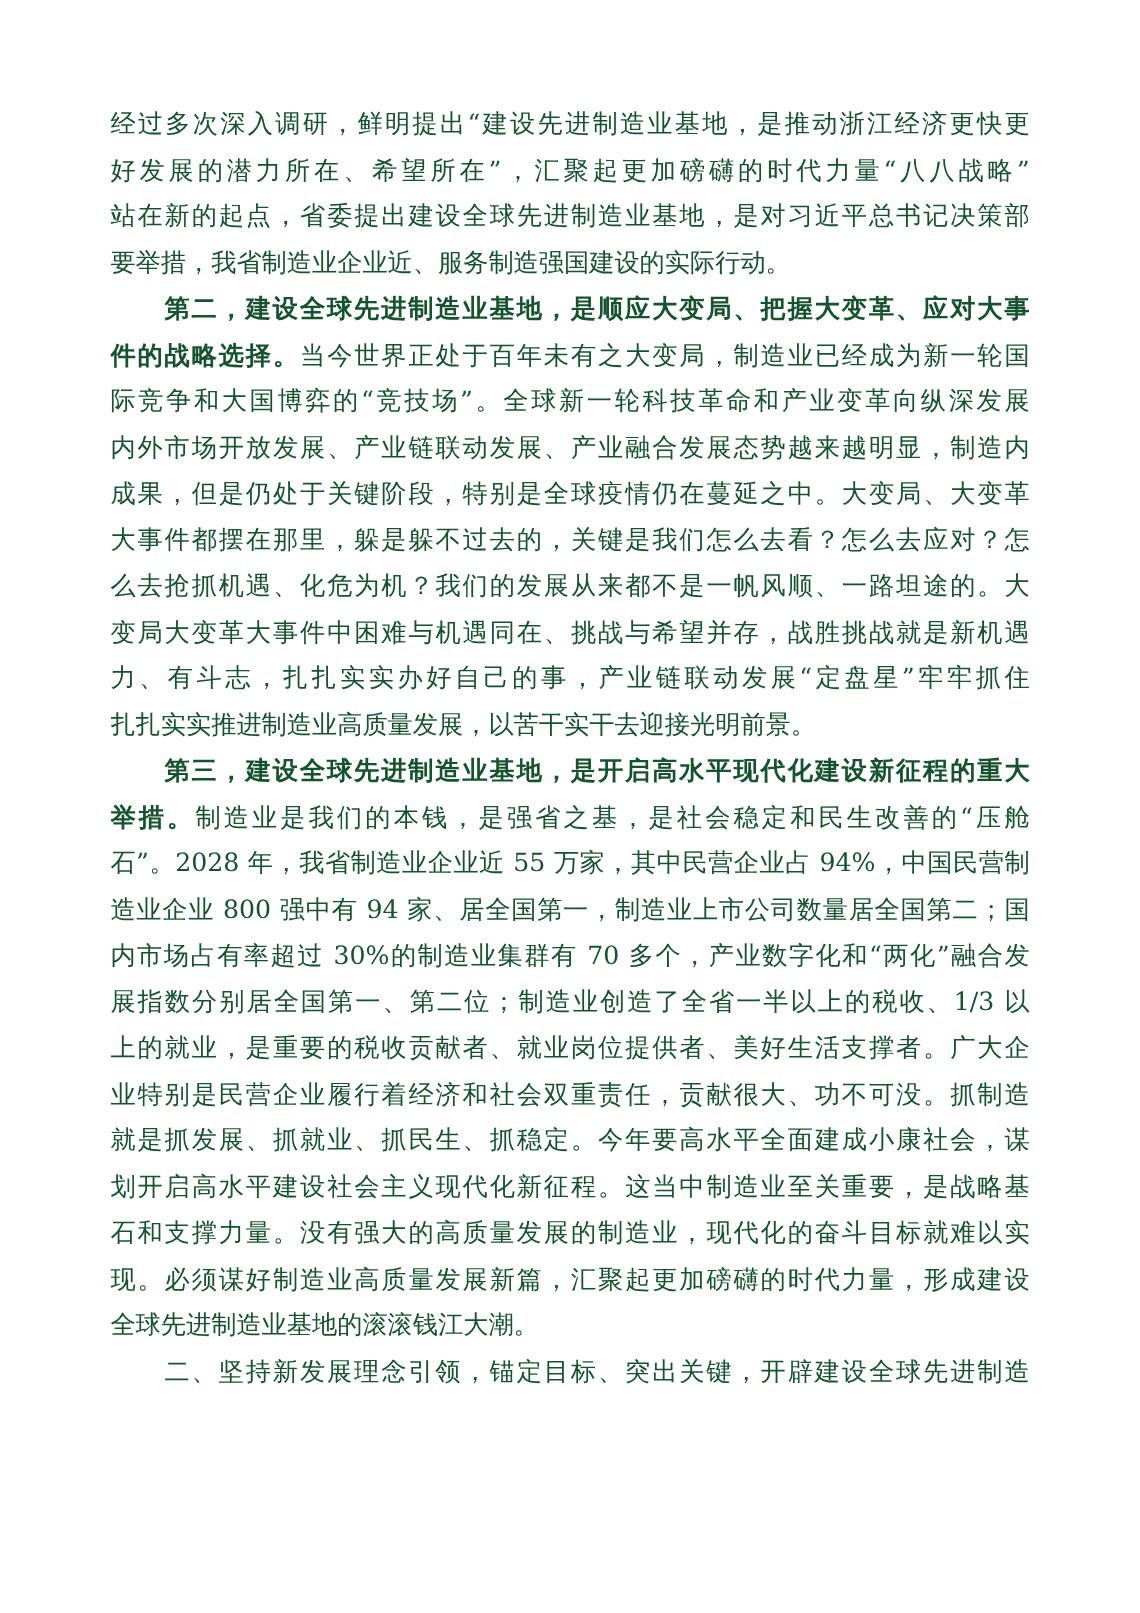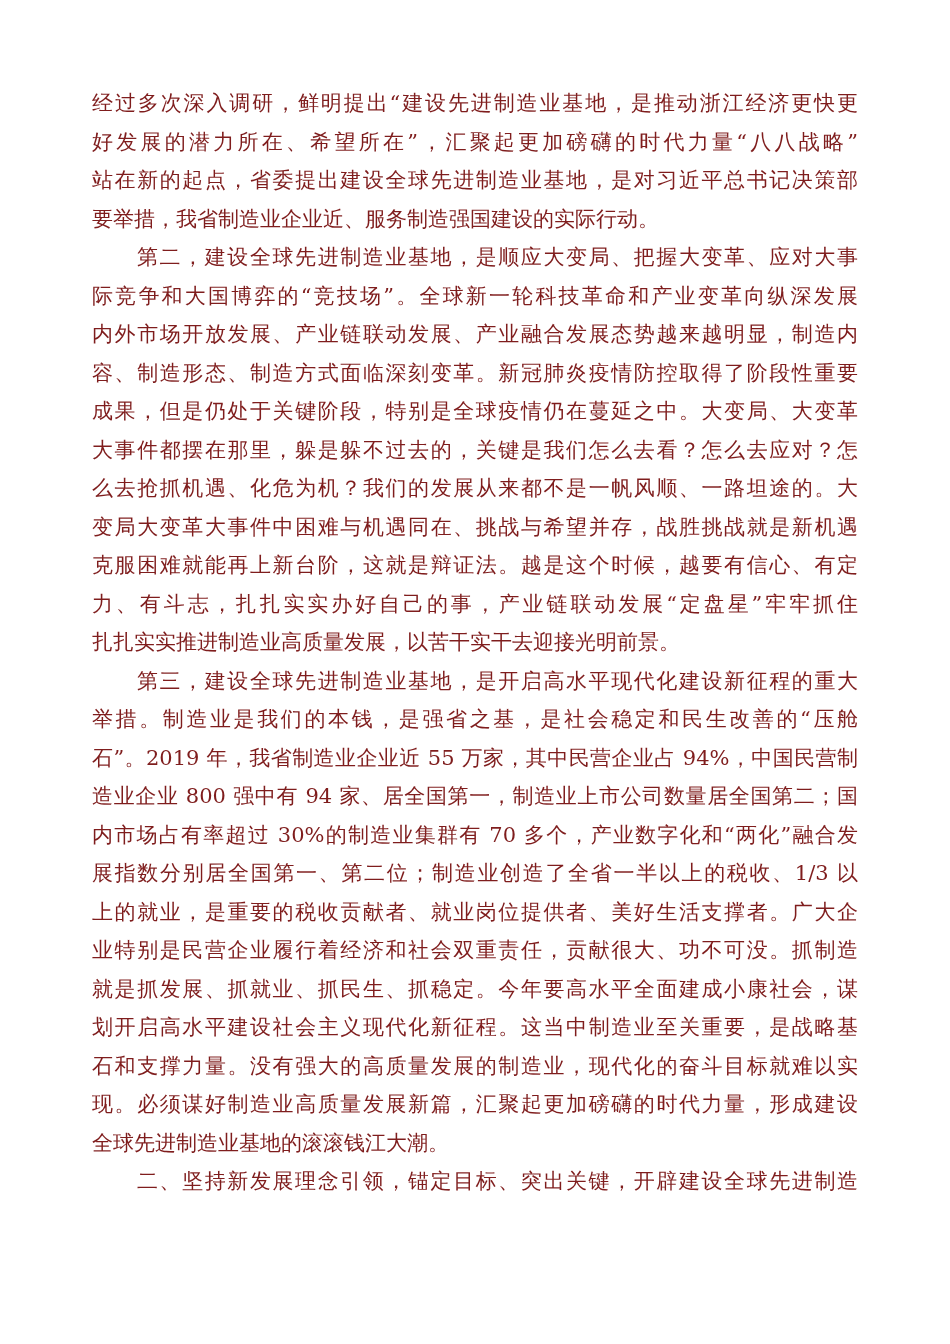--- a/index.html
+++ b/index.html
@@ -1,70 +1,71 @@
 <!DOCTYPE html>
 <html><head>
 <meta charset="utf-8">
 <style>
   html, body { margin: 0; padding: 0; background: #ffffff; }
   body { width: 950px; height: 1344px; position: relative; overflow: hidden; }
   .page { position: absolute; left: 92px; top: 84px; width: 766px; }
   .line {
     font-family: "DejaVu Serif", "Liberation Serif", serif;
     font-size: 21px;
-    color: #7f1d1d;
+    color: #14532d;
     height: 38.5px;
     line-height: 38.5px;
     white-space: nowrap;
     text-align: justify;
     text-align-last: justify;
     text-justify: inter-character;
     overflow: hidden;
   }
   .line.last { text-align-last: left; }
   .line.indent { padding-left: 45px; }
-  .bold { font-weight: normal; }
+  .bold { font-weight: bold; }
   .heading { font-family: "DejaVu Sans", "Liberation Sans", sans-serif; font-weight: normal; }
 </style>
 </head>
 <body>
 
 <div class="page">
 
   <div>
     <div class="line">经过多次深入调研，鲜明提出“建设先进制造业基地，是推动浙江经济更快更</div>
     <div class="line">好发展的潜力所在、希望所在”，汇聚起更加磅礴的时代力量“八八战略”</div>
     <div class="line">站在新的起点，省委提出建设全球先进制造业基地，是对习近平总书记决策部</div>
     <div class="line last">要举措，我省制造业企业近、服务制造强国建设的实际行动。</div>
   </div>
 
   <div>
     <div class="line indent">
       <span class="bold">第二，建设全球先进制造业基地，是顺应大变局、把握大变革、应对大事</span>
     </div>
+    <div class="line">
+      <span class="bold">件的战略选择。</span><span>当今世界正处于百年未有之大变局，制造业已经成为新一轮国</span>
+    </div>
     <div class="line">际竞争和大国博弈的“竞技场”。全球新一轮科技革命和产业变革向纵深发展</div>
     <div class="line">内外市场开放发展、产业链联动发展、产业融合发展态势越来越明显，制造内</div>
-    <div class="line">容、制造形态、制造方式面临深刻变革。新冠肺炎疫情防控取得了阶段性重要</div>
     <div class="line">成果，但是仍处于关键阶段，特别是全球疫情仍在蔓延之中。大变局、大变革</div>
     <div class="line">大事件都摆在那里，躲是躲不过去的，关键是我们怎么去看？怎么去应对？怎</div>
     <div class="line">么去抢抓机遇、化危为机？我们的发展从来都不是一帆风顺、一路坦途的。大</div>
     <div class="line">变局大变革大事件中困难与机遇同在、挑战与希望并存，战胜挑战就是新机遇</div>
-    <div class="line">克服困难就能再上新台阶，这就是辩证法。越是这个时候，越要有信心、有定</div>
     <div class="line">力、有斗志，扎扎实实办好自己的事，产业链联动发展“定盘星”牢牢抓住</div>
     <div class="line last">扎扎实实推进制造业高质量发展，以苦干实干去迎接光明前景。</div>
   </div>
 
   <div>
     <div class="line indent">
       <span class="bold">第三，建设全球先进制造业基地，是开启高水平现代化建设新征程的重大</span>
     </div>
     <div class="line">
       <span class="bold">举措。</span><span>制造业是我们的本钱，是强省之基，是社会稳定和民生改善的“压舱</span>
     </div>
-    <div class="line">石”。2019 年，我省制造业企业近 55 万家，其中民营企业占 94%，中国民营制</div>
+    <div class="line">石”。2028 年，我省制造业企业近 55 万家，其中民营企业占 94%，中国民营制</div>
     <div class="line">造业企业 800 强中有 94 家、居全国第一，制造业上市公司数量居全国第二；国</div>
     <div class="line">内市场占有率超过 30%的制造业集群有 70 多个，产业数字化和“两化”融合发</div>
     <div class="line">展指数分别居全国第一、第二位；制造业创造了全省一半以上的税收、1/3 以</div>
     <div class="line">上的就业，是重要的税收贡献者、就业岗位提供者、美好生活支撑者。广大企</div>
     <div class="line">业特别是民营企业履行着经济和社会双重责任，贡献很大、功不可没。抓制造</div>
     <div class="line">就是抓发展、抓就业、抓民生、抓稳定。今年要高水平全面建成小康社会，谋</div>
     <div class="line">划开启高水平建设社会主义现代化新征程。这当中制造业至关重要，是战略基</div>
     <div class="line">石和支撑力量。没有强大的高质量发展的制造业，现代化的奋斗目标就难以实</div>
     <div class="line">现。必须谋好制造业高质量发展新篇，汇聚起更加磅礴的时代力量，形成建设</div>
     <div class="line last">全球先进制造业基地的滚滚钱江大潮。</div>

